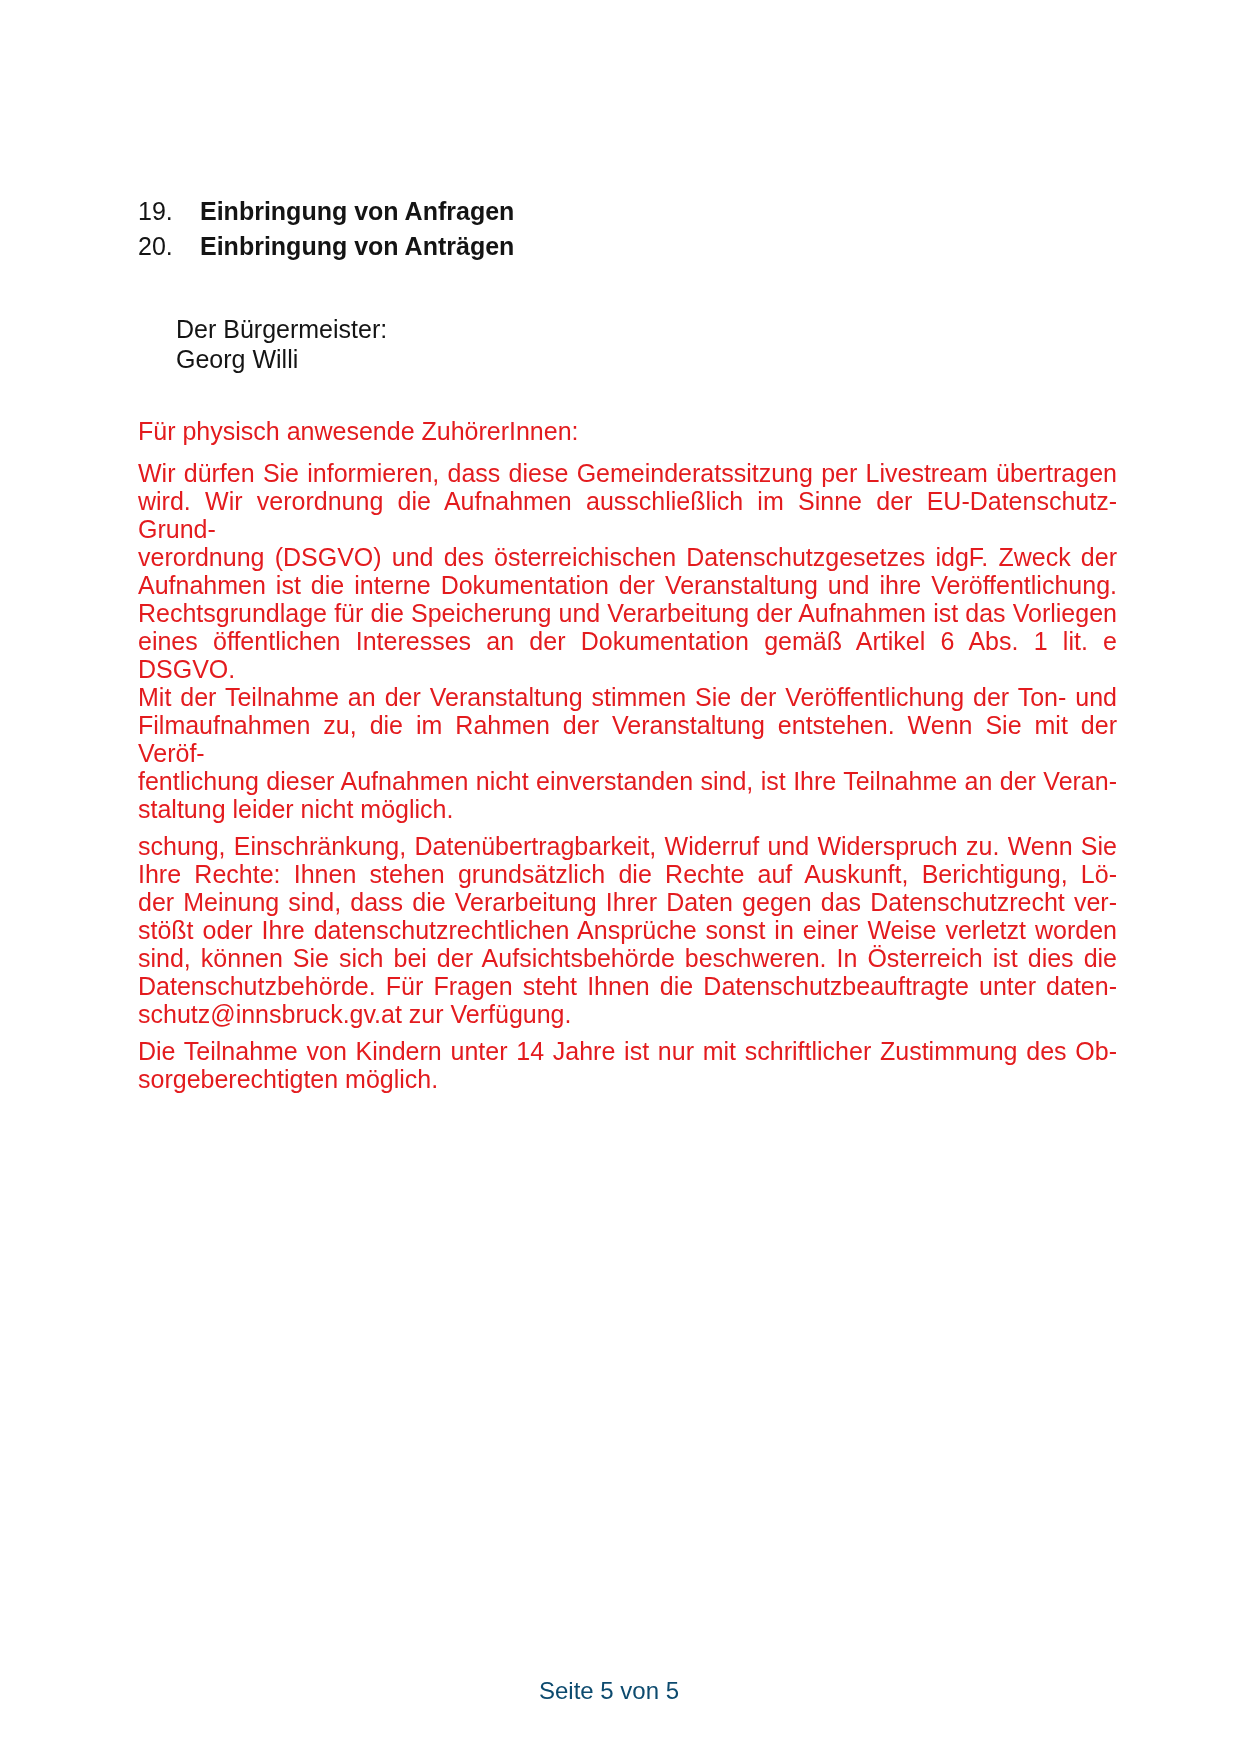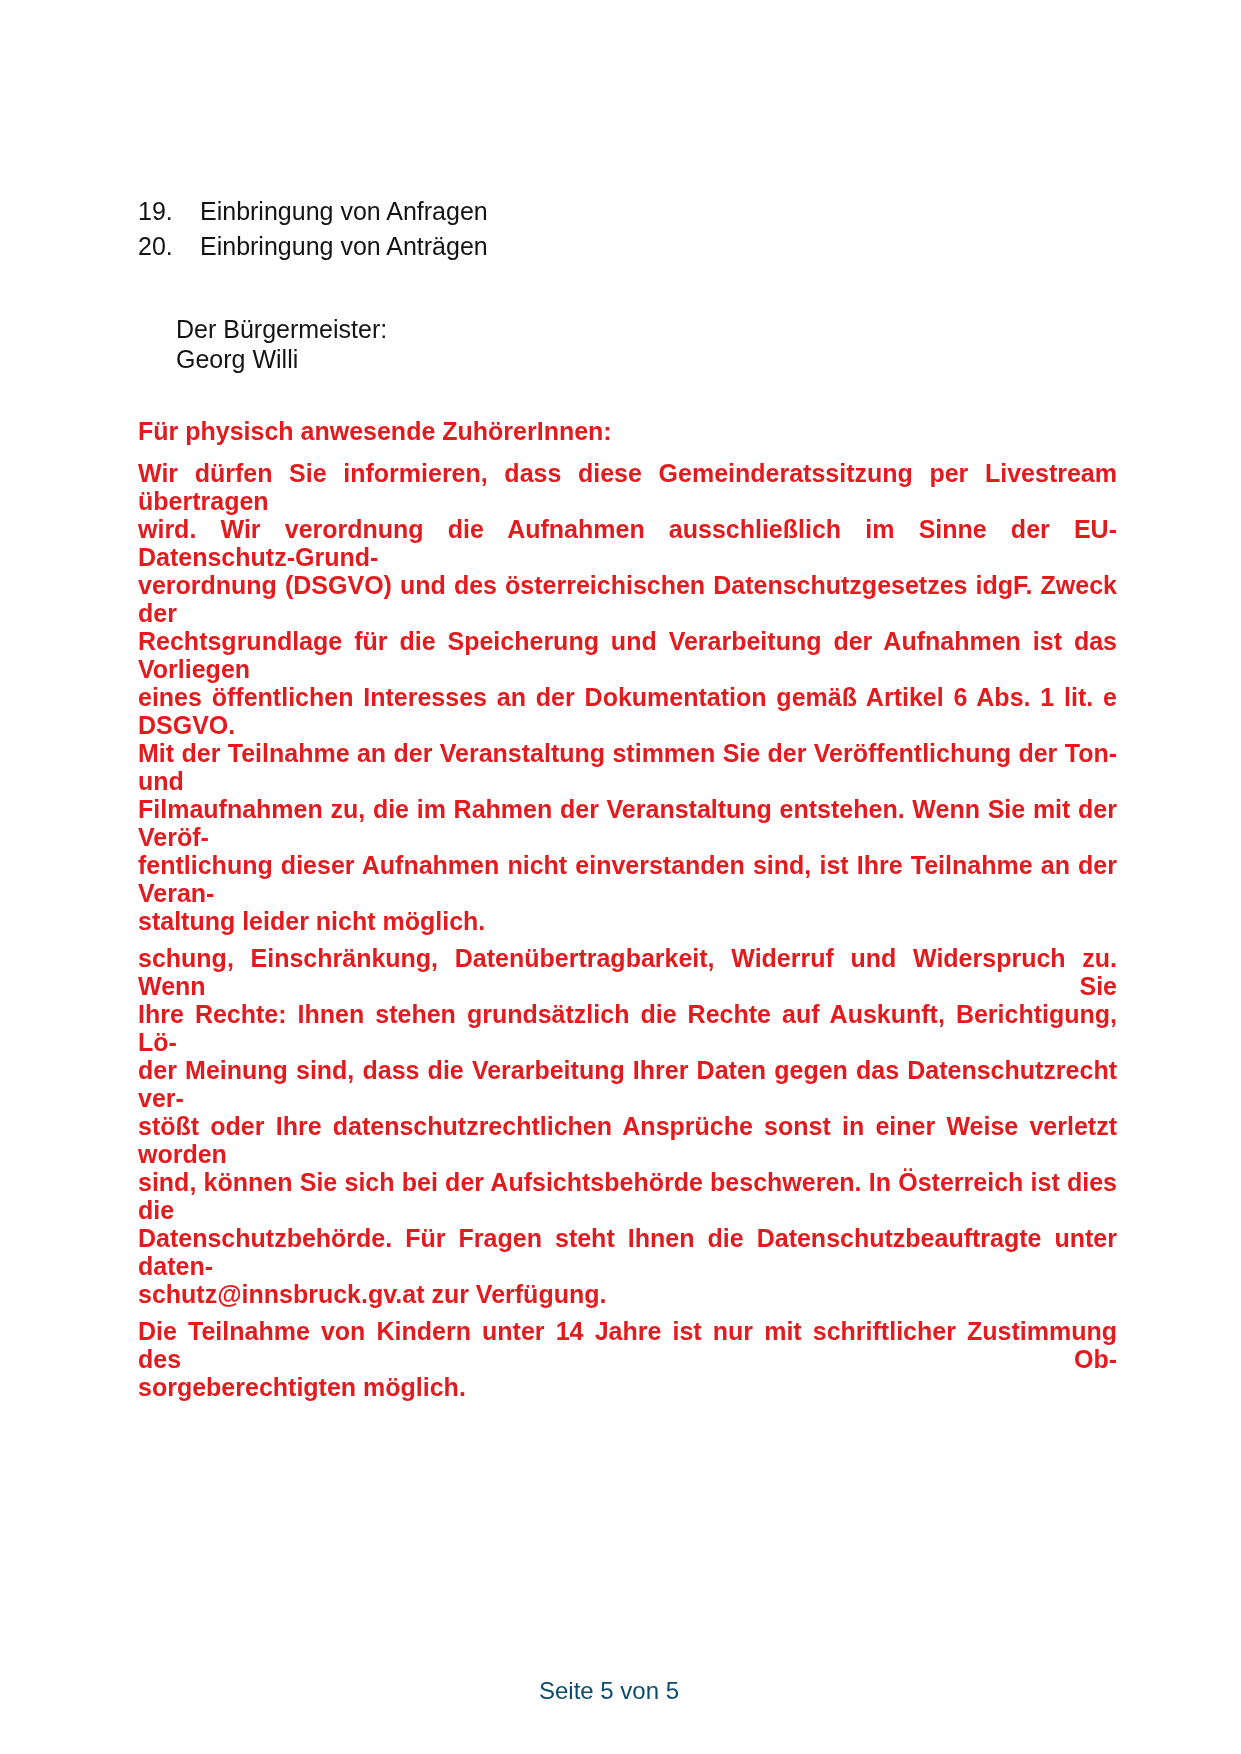--- a/index.html
+++ b/index.html
@@ -29,32 +29,33 @@
     line-height: 35px;
   }
   .agenda-item {
     display: flex;
   }
   .agenda-number {
     flex: 0 0 62px;
   }
   .agenda-label {
     flex: 1;
+    font-weight: bold;
   }
   
   .signature {
     margin-top: 50px;
     font-size: 25px;
     line-height: 30px;
     margin-left: 38px;
   }
   
   .notice {
     margin-top: 42px;
-    font-weight: bold;
+    font-weight: normal;
     font-size: 25px;
   }
   .notice-heading {
     line-height: 30px;
     margin-bottom: 13px;
   }
   .para {
     margin-bottom: 9px;
   }
   .para .line {
@@ -100,20 +101,21 @@
       <div>Der Bürgermeister:</div>
       <div>Georg Willi</div>
     </div>
 
     <div class="notice" style="color: rgb(227, 27, 30);">
       <div class="notice-heading">Für physisch anwesende ZuhörerInnen:</div>
       <div class="para">
           <div class="line">Wir dürfen Sie informieren, dass diese Gemeinderatssitzung per Livestream übertragen</div>
           <div class="line">wird. Wir verordnung die Aufnahmen ausschließlich im Sinne der EU-Datenschutz-Grund-</div>
           <div class="line">verordnung (DSGVO) und des österreichischen Datenschutzgesetzes idgF. Zweck der</div>
+          <div class="line">Aufnahmen ist die interne Dokumentation der Veranstaltung und ihre Veröffentlichung.</div>
           <div class="line">Rechtsgrundlage für die Speicherung und Verarbeitung der Aufnahmen ist das Vorliegen</div>
           <div class="line">eines öffentlichen Interesses an der Dokumentation gemäß Artikel 6 Abs. 1 lit. e DSGVO.</div>
           <div class="line">Mit der Teilnahme an der Veranstaltung stimmen Sie der Veröffentlichung der Ton- und</div>
           <div class="line">Filmaufnahmen zu, die im Rahmen der Veranstaltung entstehen. Wenn Sie mit der Veröf-</div>
           <div class="line">fentlichung dieser Aufnahmen nicht einverstanden sind, ist Ihre Teilnahme an der Veran-</div>
           <div class="line last">staltung leider nicht möglich.</div>
         </div>
       <div class="para">
           <div class="line">schung, Einschränkung, Datenübertragbarkeit, Widerruf und Widerspruch zu. Wenn Sie</div>
           <div class="line">Ihre Rechte: Ihnen stehen grundsätzlich die Rechte auf Auskunft, Berichtigung, Lö-</div>

